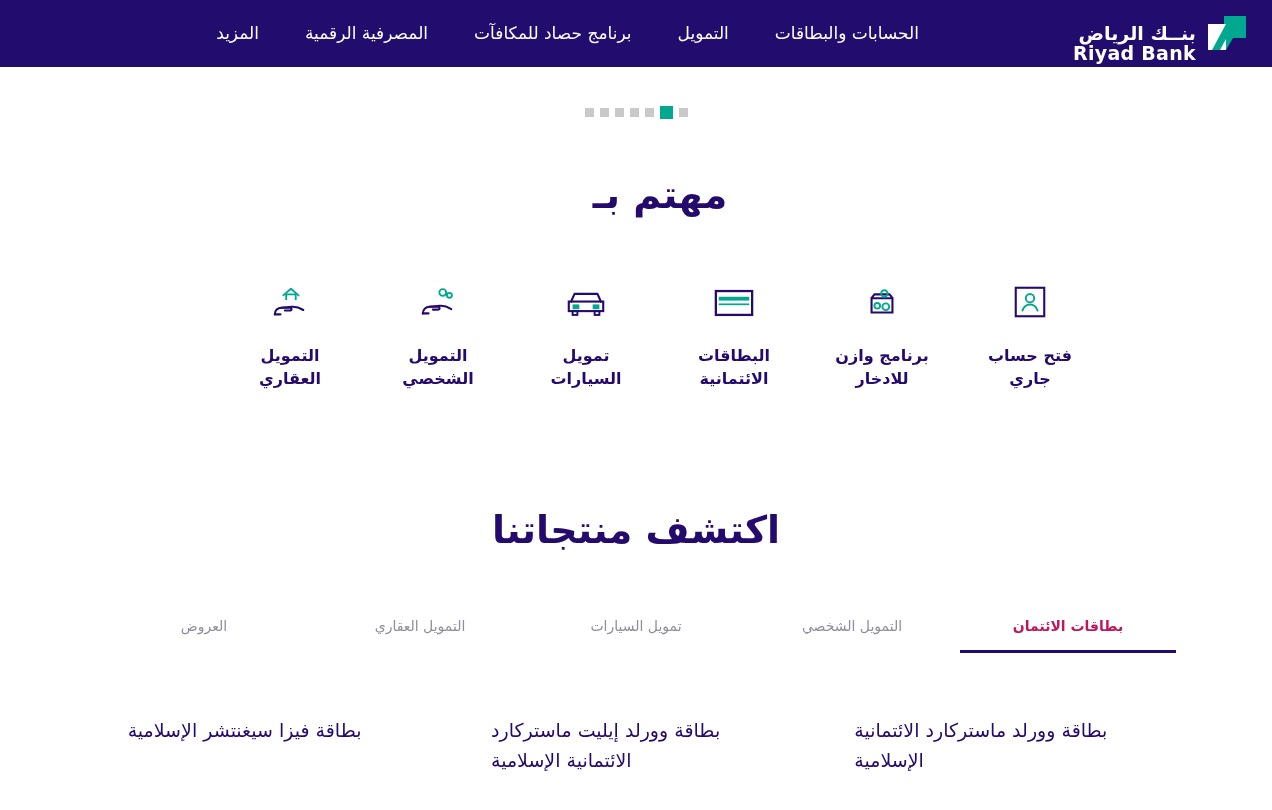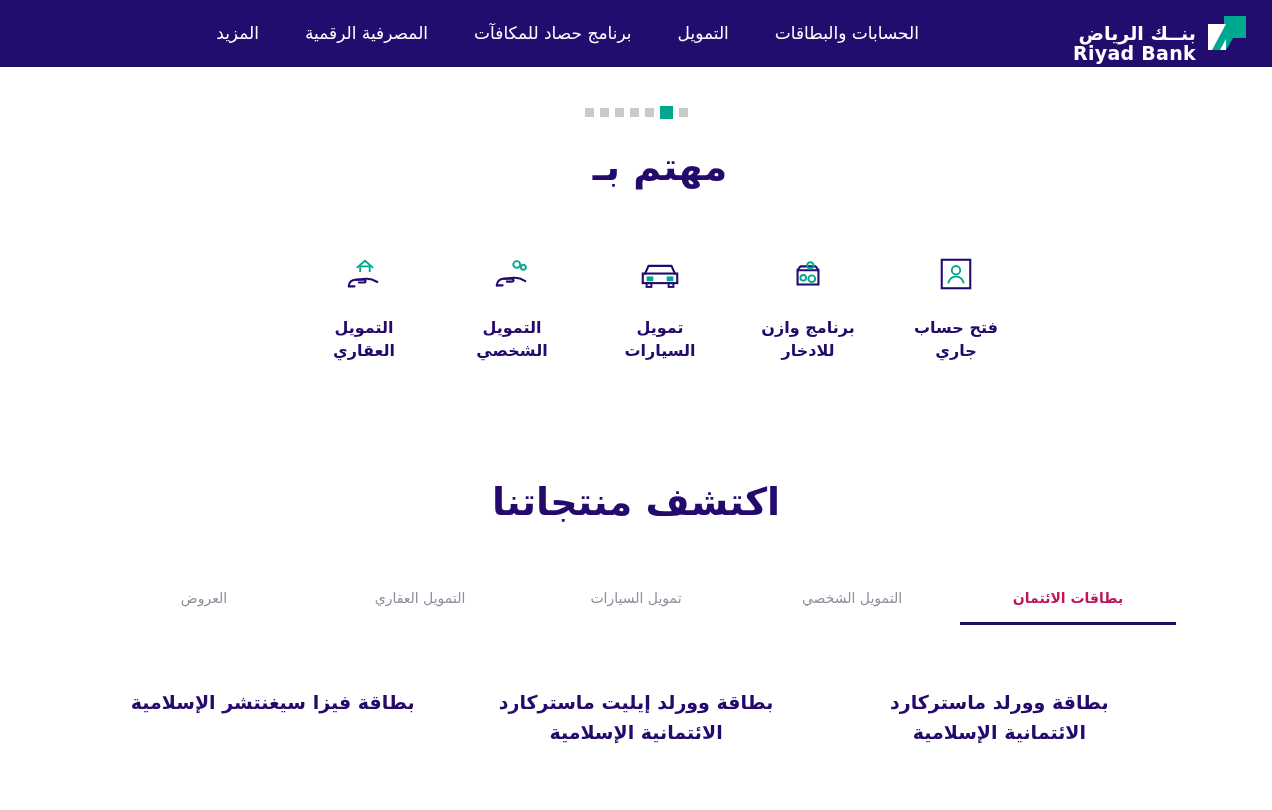--- a/index.html
+++ b/index.html
@@ -100,21 +100,21 @@
     cursor: pointer;
     flex: 0 0 auto;
   }
   .dot.active {
     width: 13px;
     height: 13px;
     background: #00a890;
   }
 
   
-  .interests-section { margin-top: 24px; padding-left: 48px; }
+  .interests-section { margin-top: 52px; padding-left: 48px; }
 
   .section-title {
     text-align: center;
     color: #250a6d;
     font-size: 38px;
     font-weight: bold;
     letter-spacing: 0.5px;
   }
 
   .interests-row {
@@ -189,22 +189,22 @@
   .product-card {
     flex: 1 1 0;
     display: flex;
     flex-direction: column;
     align-items: center;
     cursor: pointer;
   }
   .product-card-title {
     color: #250a6d;
     font-size: 19px;
-    font-weight: bold;
-    text-align: center;
+    font-weight: normal;
+    text-align: left;
     line-height: 1.58;
     width: 290px;
   }
 </style>
 </head>
 <body>
 
 <header class="site-header">
 
   <nav class="main-nav">
@@ -265,20 +265,30 @@
           <path d="M9 16h22v15H9z" stroke="#250a6d" stroke-width="2.2"></path>
           <path d="M9 16l3-4h16l3 4" stroke="#250a6d" stroke-width="2.2" stroke-linejoin="round"></path>
           <circle cx="22.5" cy="11" r="3.4" stroke="#00a890" stroke-width="2"></circle>
           <circle cx="15" cy="24" r="3" stroke="#00a890" stroke-width="2"></circle>
           <circle cx="24" cy="25" r="3.6" stroke="#00a890" stroke-width="2"></circle>
         </svg>
       </span>
       <span class="interest-label">برنامج وازن للادخار</span>
     </a>
 
+    <a class="interest-item">
+      <span class="interest-icon">
+        <svg viewBox="0 0 44 34" width="42" height="33" xmlns="http://www.w3.org/2000/svg" fill="none">
+          <rect x="3" y="5" width="38" height="25" stroke="#250a6d" stroke-width="2.4"></rect>
+          <rect x="6" y="11" width="32" height="4" fill="#00a890"></rect>
+          <rect x="6" y="18" width="32" height="1.8" fill="#00a890"></rect>
+        </svg>
+      </span>
+      <span class="interest-label">البطاقات الائتمانية</span>
+    </a>
 
     <a class="interest-item">
       <span class="interest-icon">
         <svg viewBox="0 0 46 34" width="44" height="33" xmlns="http://www.w3.org/2000/svg" fill="none">
           <path d="M7 17l4-9h24l4 9" stroke="#250a6d" stroke-width="2.2" stroke-linejoin="round"></path>
           <rect x="5" y="16" width="36" height="10" stroke="#250a6d" stroke-width="2.2"></rect>
           <rect x="9" y="19" width="7" height="5" fill="#00a890"></rect>
           <rect x="30" y="19" width="7" height="5" fill="#00a890"></rect>
           <rect x="9" y="26" width="5" height="4" stroke="#250a6d" stroke-width="2"></rect>
           <rect x="32" y="26" width="5" height="4" stroke="#250a6d" stroke-width="2"></rect>

